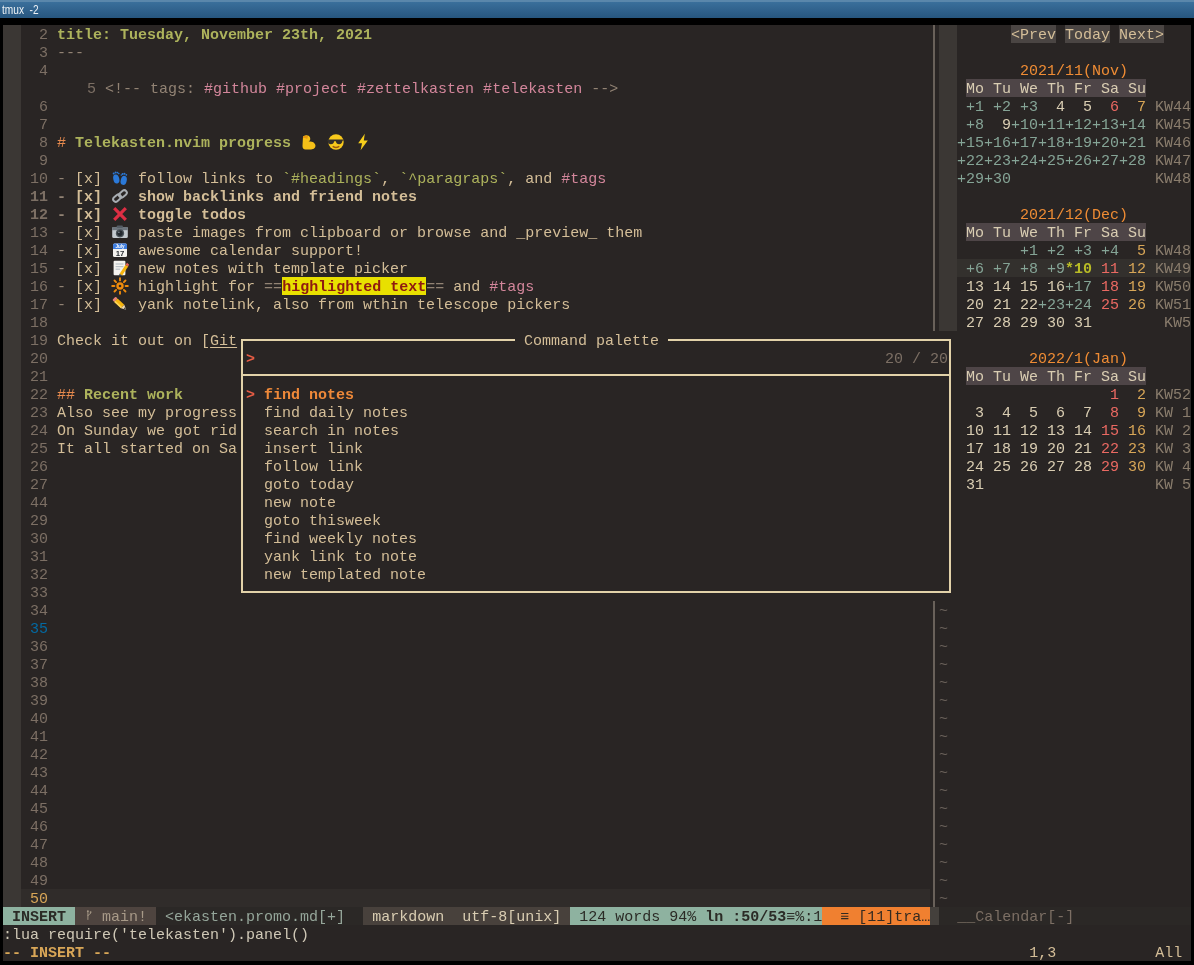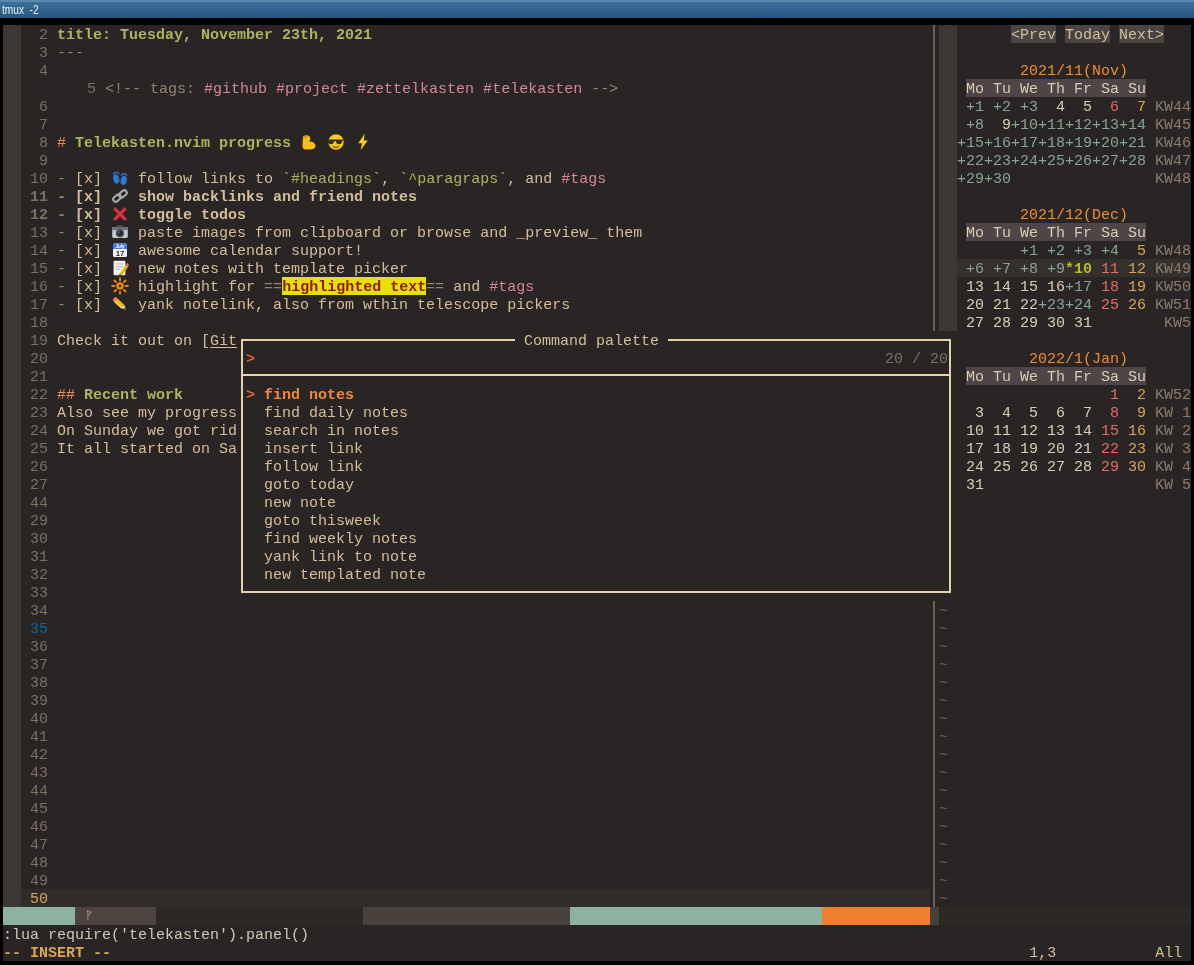--- a/index.html
+++ b/index.html
@@ -137,20 +137,21 @@
 <div class="r" style="left:939px;top:729px;z-index:2;"><span class="tld">~</span></div>
 <div class="r" style="left:939px;top:747px;z-index:2;"><span class="tld">~</span></div>
 <div class="r" style="left:939px;top:765px;z-index:2;"><span class="tld">~</span></div>
 <div class="r" style="left:939px;top:783px;z-index:2;"><span class="tld">~</span></div>
 <div class="r" style="left:939px;top:801px;z-index:2;"><span class="tld">~</span></div>
 <div class="r" style="left:939px;top:819px;z-index:2;"><span class="tld">~</span></div>
 <div class="r" style="left:939px;top:837px;z-index:2;"><span class="tld">~</span></div>
 <div class="r" style="left:939px;top:855px;z-index:2;"><span class="tld">~</span></div>
 <div class="r" style="left:939px;top:873px;z-index:2;"><span class="tld">~</span></div>
 <div class="r" style="left:939px;top:891px;z-index:2;"><span class="tld">~</span></div>
+<div class="r" style="left:3px;top:909px;z-index:2;"><span class="sA"> <b>INSERT</b> </span><span class="sB">   main! </span> <span class="sF">&lt;ekasten.promo.md[+]</span>  <span class="sC"> markdown  utf-8[unix] </span><span class="sA"> 124 words 94% <b>ln :50/53</b>≡%:1 </span><span class="sD"> ≡ [11]tra… </span><span class="sE"> </span> <span class="sN">__Calendar[-]</span></div>
 <div class="r" style="left:3px;top:927px;z-index:2;"><span style="color:#cfc8b6">:lua require('telekasten').panel()</span></div>
 <div class="r" style="left:3px;top:945px;z-index:2;"><b style="color:#d8a657">-- INSERT --</b>                                                                                                      1,3           All</div>
 <div class="r" style="left:515px;top:333px;z-index:6;"><span style="background:#292524;color:#d4be98"> Command palette </span></div>
 <div class="r" style="left:246px;top:351px;z-index:6;"><span class="pr">&gt;</span></div>
 <div class="r" style="left:885px;top:351px;z-index:6;"><span style="color:#7c6f64">20 / 20</span></div>
 <div class="r" style="left:246px;top:387px;z-index:6;"><span class="pr">&gt;</span> <b class="sel">find notes</b></div>
 <div class="r" style="left:264px;top:405px;z-index:6;">find daily notes</div>
 <div class="r" style="left:264px;top:423px;z-index:6;">search in notes</div>
 <div class="r" style="left:264px;top:441px;z-index:6;">insert link</div>
 <div class="r" style="left:264px;top:459px;z-index:6;">follow link</div>

